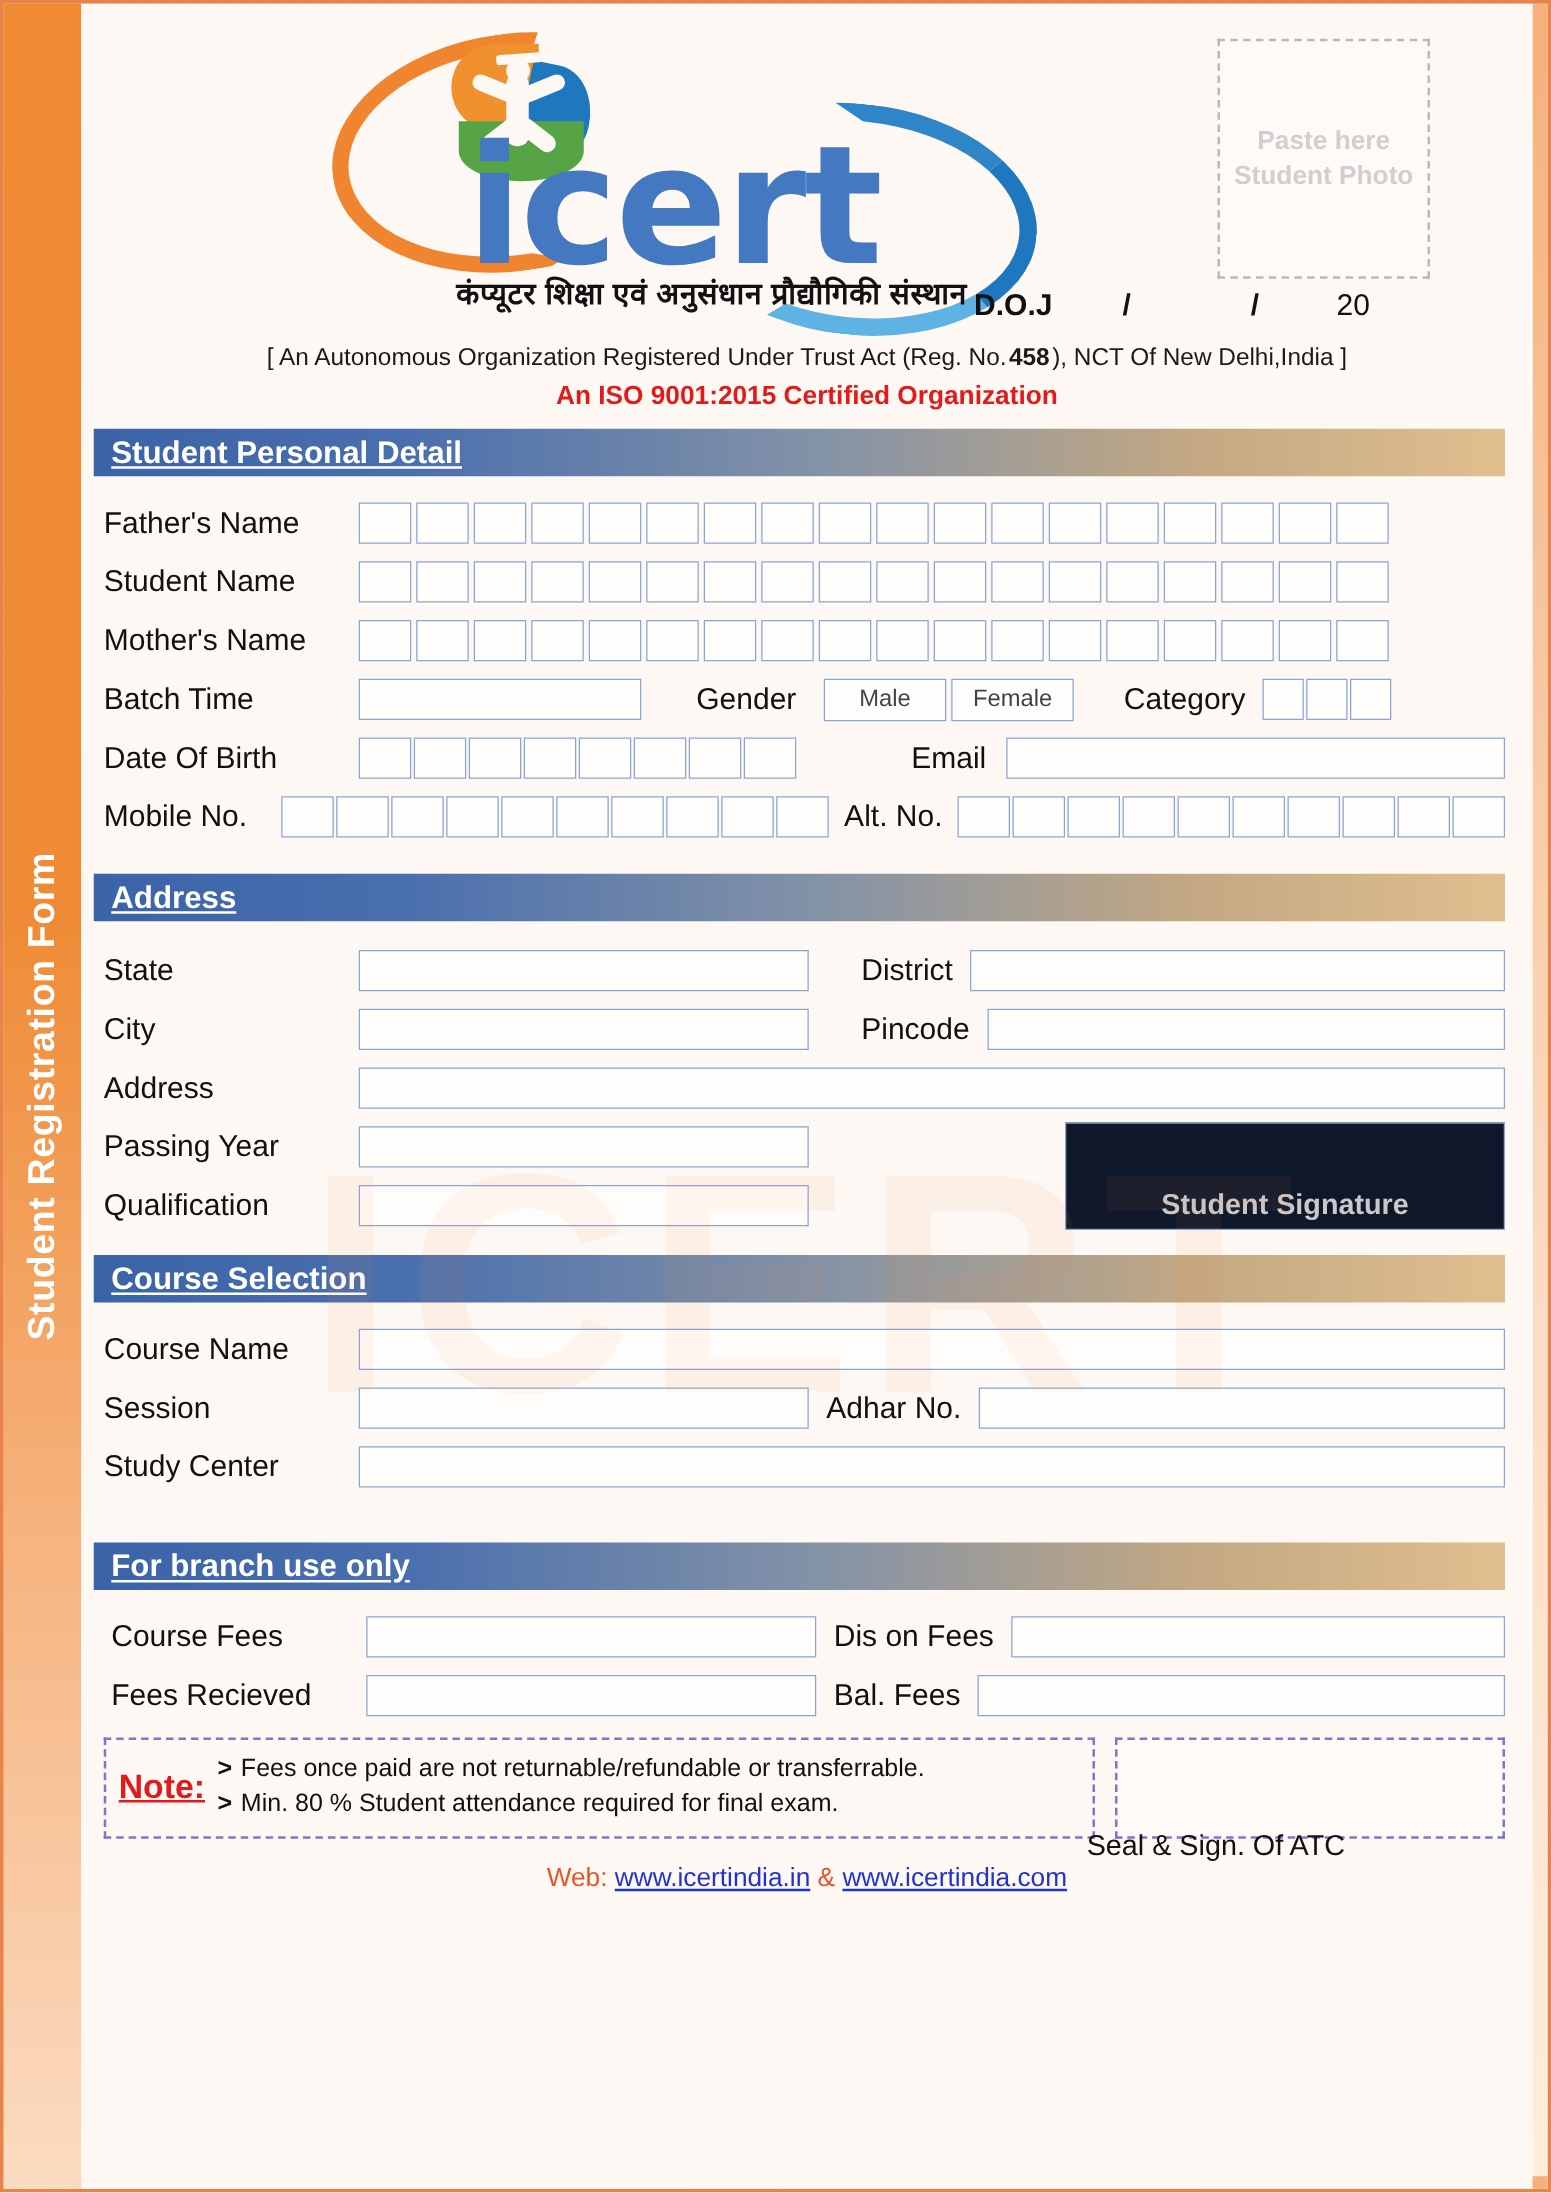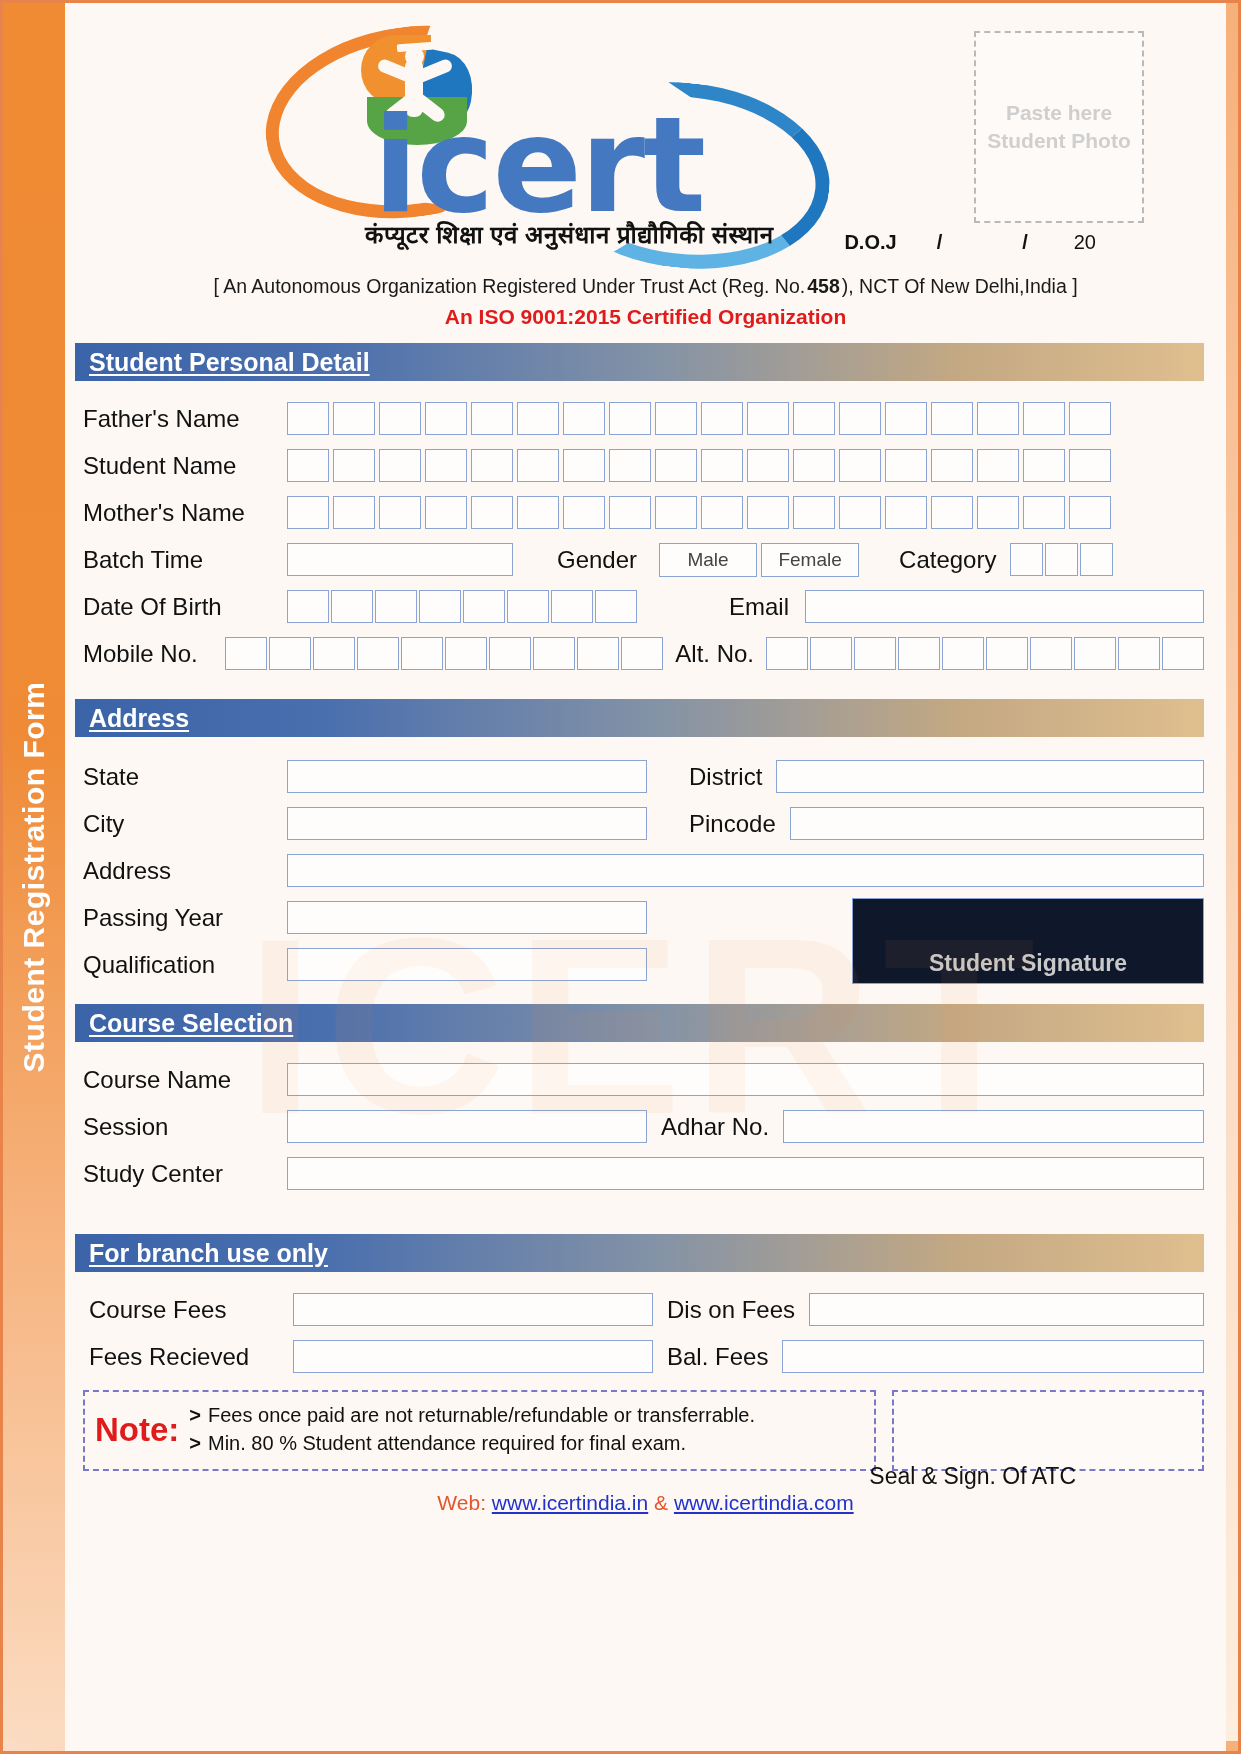--- a/index.html
+++ b/index.html
@@ -129,22 +129,22 @@
     position: absolute; right: 82px; top: 28px;
     width: 170px; height: 192px;
     border: 2px dashed #b9b9b9;
     display: flex; align-items: center; justify-content: center;
     text-align: center;
     color: #cfcfcf; font-size: 21px; font-weight: bold; line-height: 1.35;
     background: #fdfaf7;
   }
   .doj-row {
     position: absolute; right: 130px; top: 228px;
-    display: flex; align-items: flex-start; gap: 0;
-    font-size: 20px; font-weight: bold; color: #111;
+    display: flex; align-items: flex-start; gap: 16px;
+    font-size: 24px; font-weight: bold; color: #111;
     white-space: nowrap;
   }
   .doj-row .slash { padding: 0 40px; font-weight: bold; }
   .doj-row .yr { padding-left: 6px; font-weight: normal; }
 
   .reg-line {
     position: absolute; left: 0; right: 0; top: 272px;
     text-align: center; font-size: 19.5px; color: #1a1a1a;
     white-space: nowrap;
   }
@@ -214,22 +214,23 @@
     padding: 0 22px 0 18px;
     margin-top: 10px;
   }
   .note-box {
     flex: 1;
     border: 2px dashed #7a79c8;
     padding: 12px 14px 14px 10px;
     display: flex; align-items: center; gap: 10px;
   }
   .note-label {
-    color: #e01b1b; font-size: 33px; font-weight: bold;
+    color: #e01b1b; font-size: 27px; font-weight: bold;
     white-space: nowrap;
+    text-decoration: underline;
   }
   .note-lines { display: flex; flex-direction: column; gap: 5px; }
   .note-line { display: flex; align-items: baseline; gap: 7px; font-size: 20px; color: #111; }
   .note-line .gt { font-weight: bold; font-size: 20px; }
   .seal-box {
     width: 312px;
     border: 2px dashed #7a79c8;
     background: #fdfaf7;
   }
 

